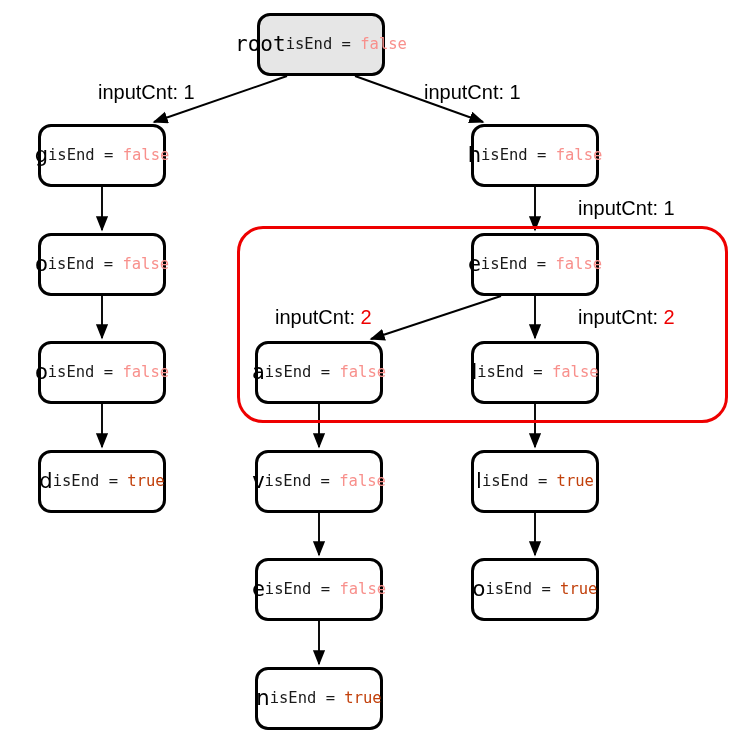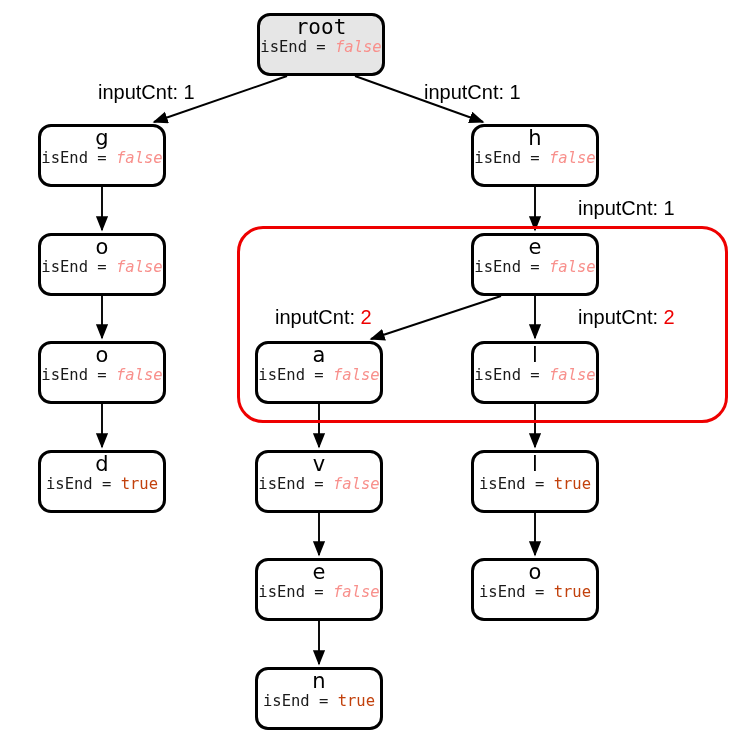--- a/index.html
+++ b/index.html
@@ -25,23 +25,23 @@
   }
   .node {
     position: absolute;
     box-sizing: border-box;
     width: 128px;
     height: 63px;
     border: 3px solid #000000;
     border-radius: 13px;
     background: #ffffff;
     display: flex;
-    flex-direction: column;
+    flex-direction: row;
     align-items: center;
-    justify-content: flex-start;
+    justify-content: center;
     z-index: 3;
   }
   .node.root-node {
     background: #e6e6e6;
   }
   .node .char {
     font-family: "DejaVu Sans", "Liberation Sans", sans-serif;
     font-size: 21px;
     line-height: 22px;
     color: #000000;
@@ -52,21 +52,21 @@
     font-family: "DejaVu Sans Mono", "Liberation Mono", monospace;
     font-size: 21px;
   }
   .node .flag {
     font-family: "DejaVu Sans Mono", "Liberation Mono", monospace;
     font-size: 15.5px;
     line-height: 17px;
     color: #1a1a1a;
     white-space: pre;
   }
-  .node .flag .val-false { color: #f8908c; font-style: italic; }
+  .node .flag .val-false { color: #f8908c; }
   .node .flag .val-true  { color: #c2410c; }
 
   .edge-label {
     position: absolute;
     font-family: Liberation Sans, sans-serif;
     font-size: 20px;
     line-height: 17px;
     color: #000000;
     white-space: pre;
     z-index: 4;

